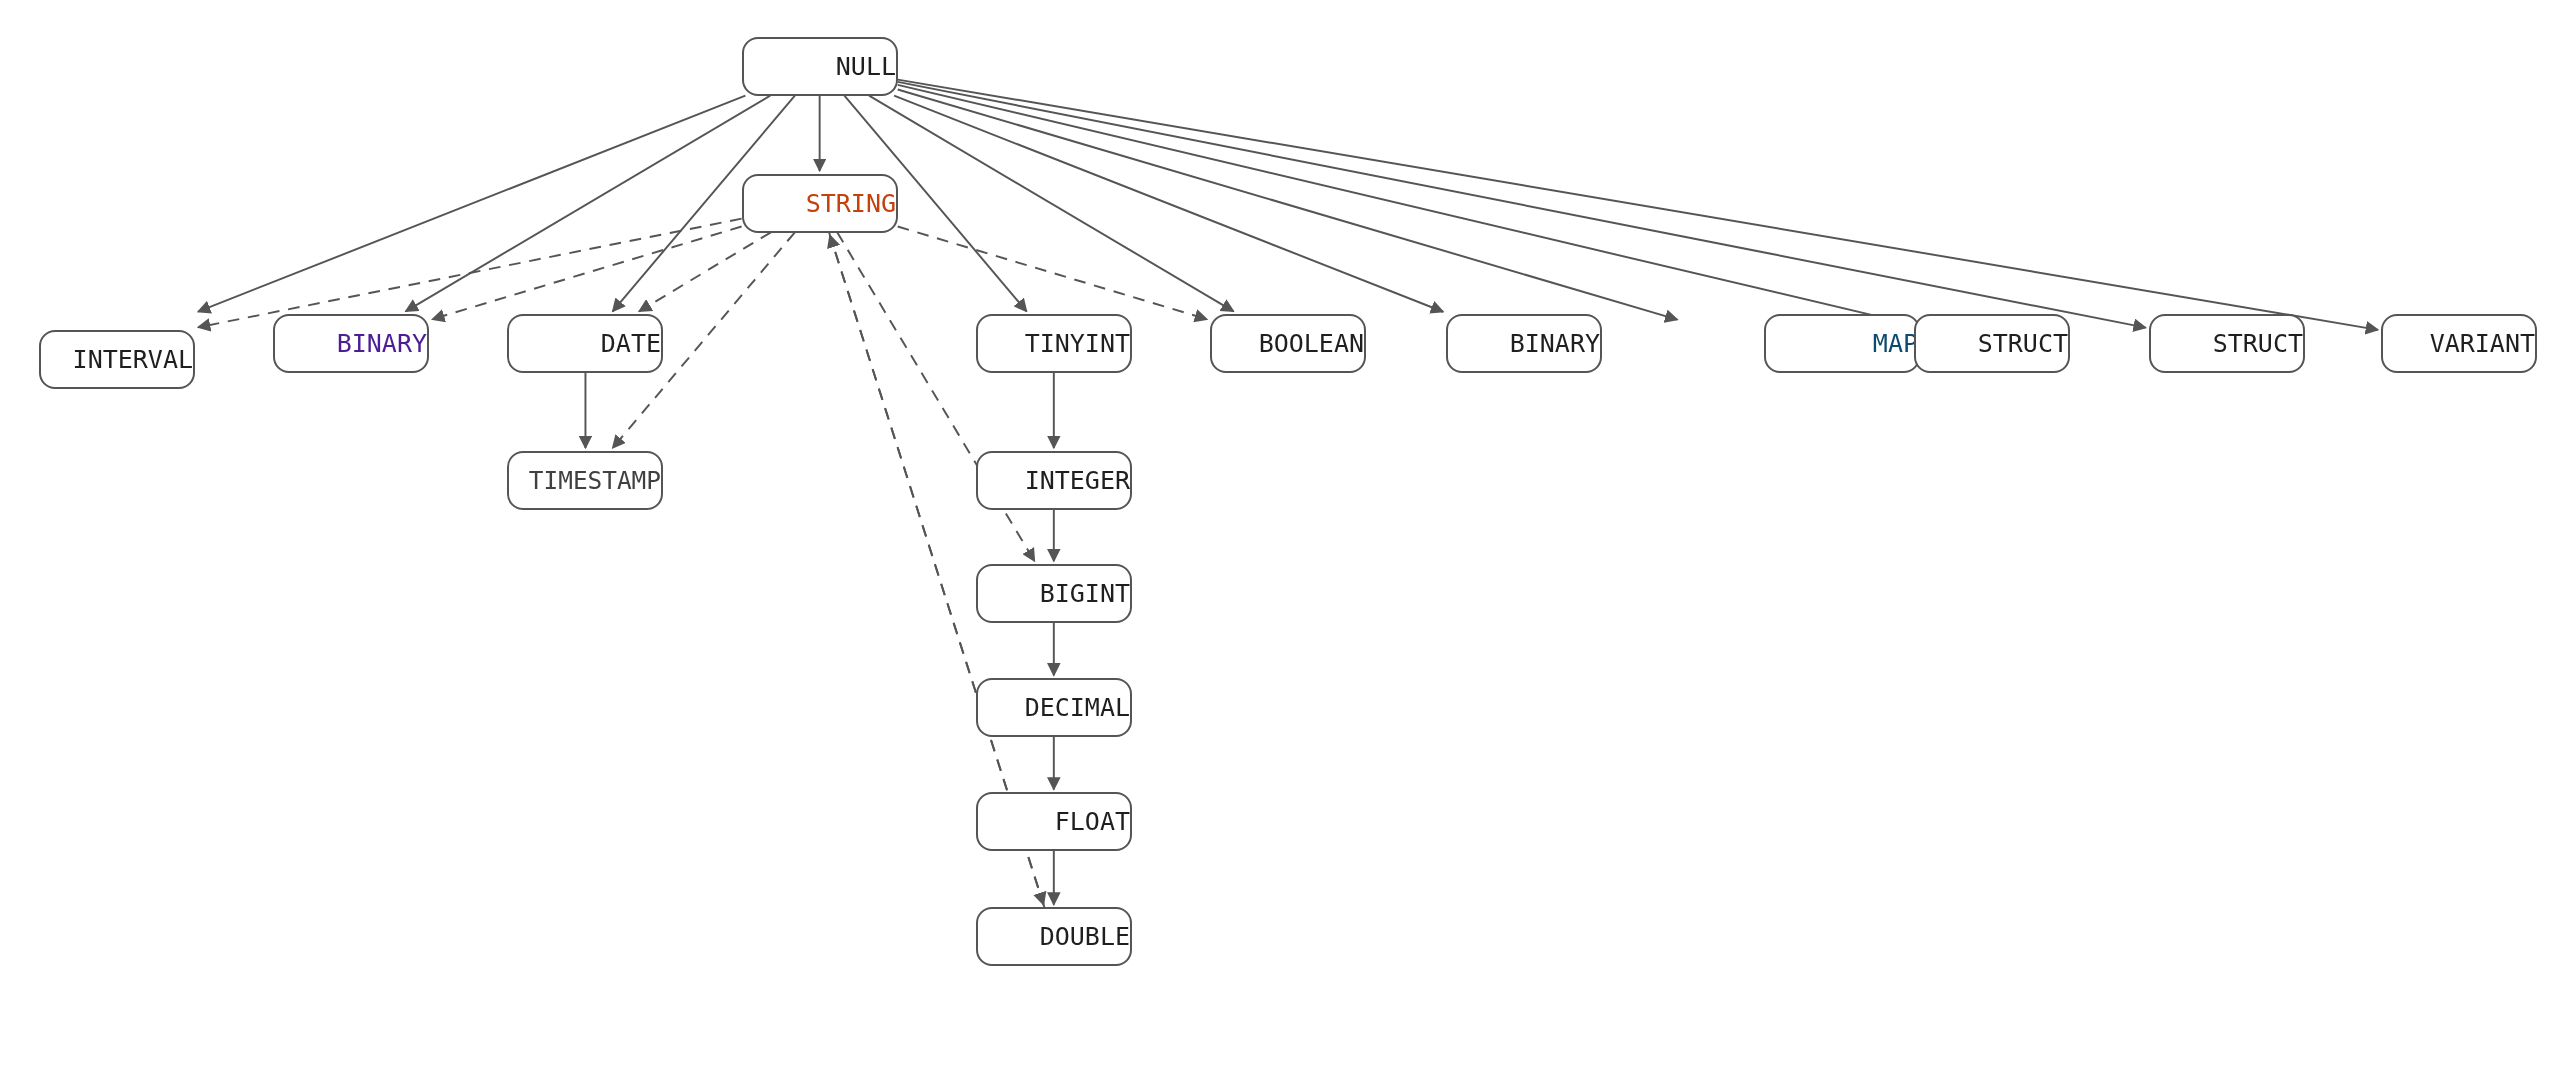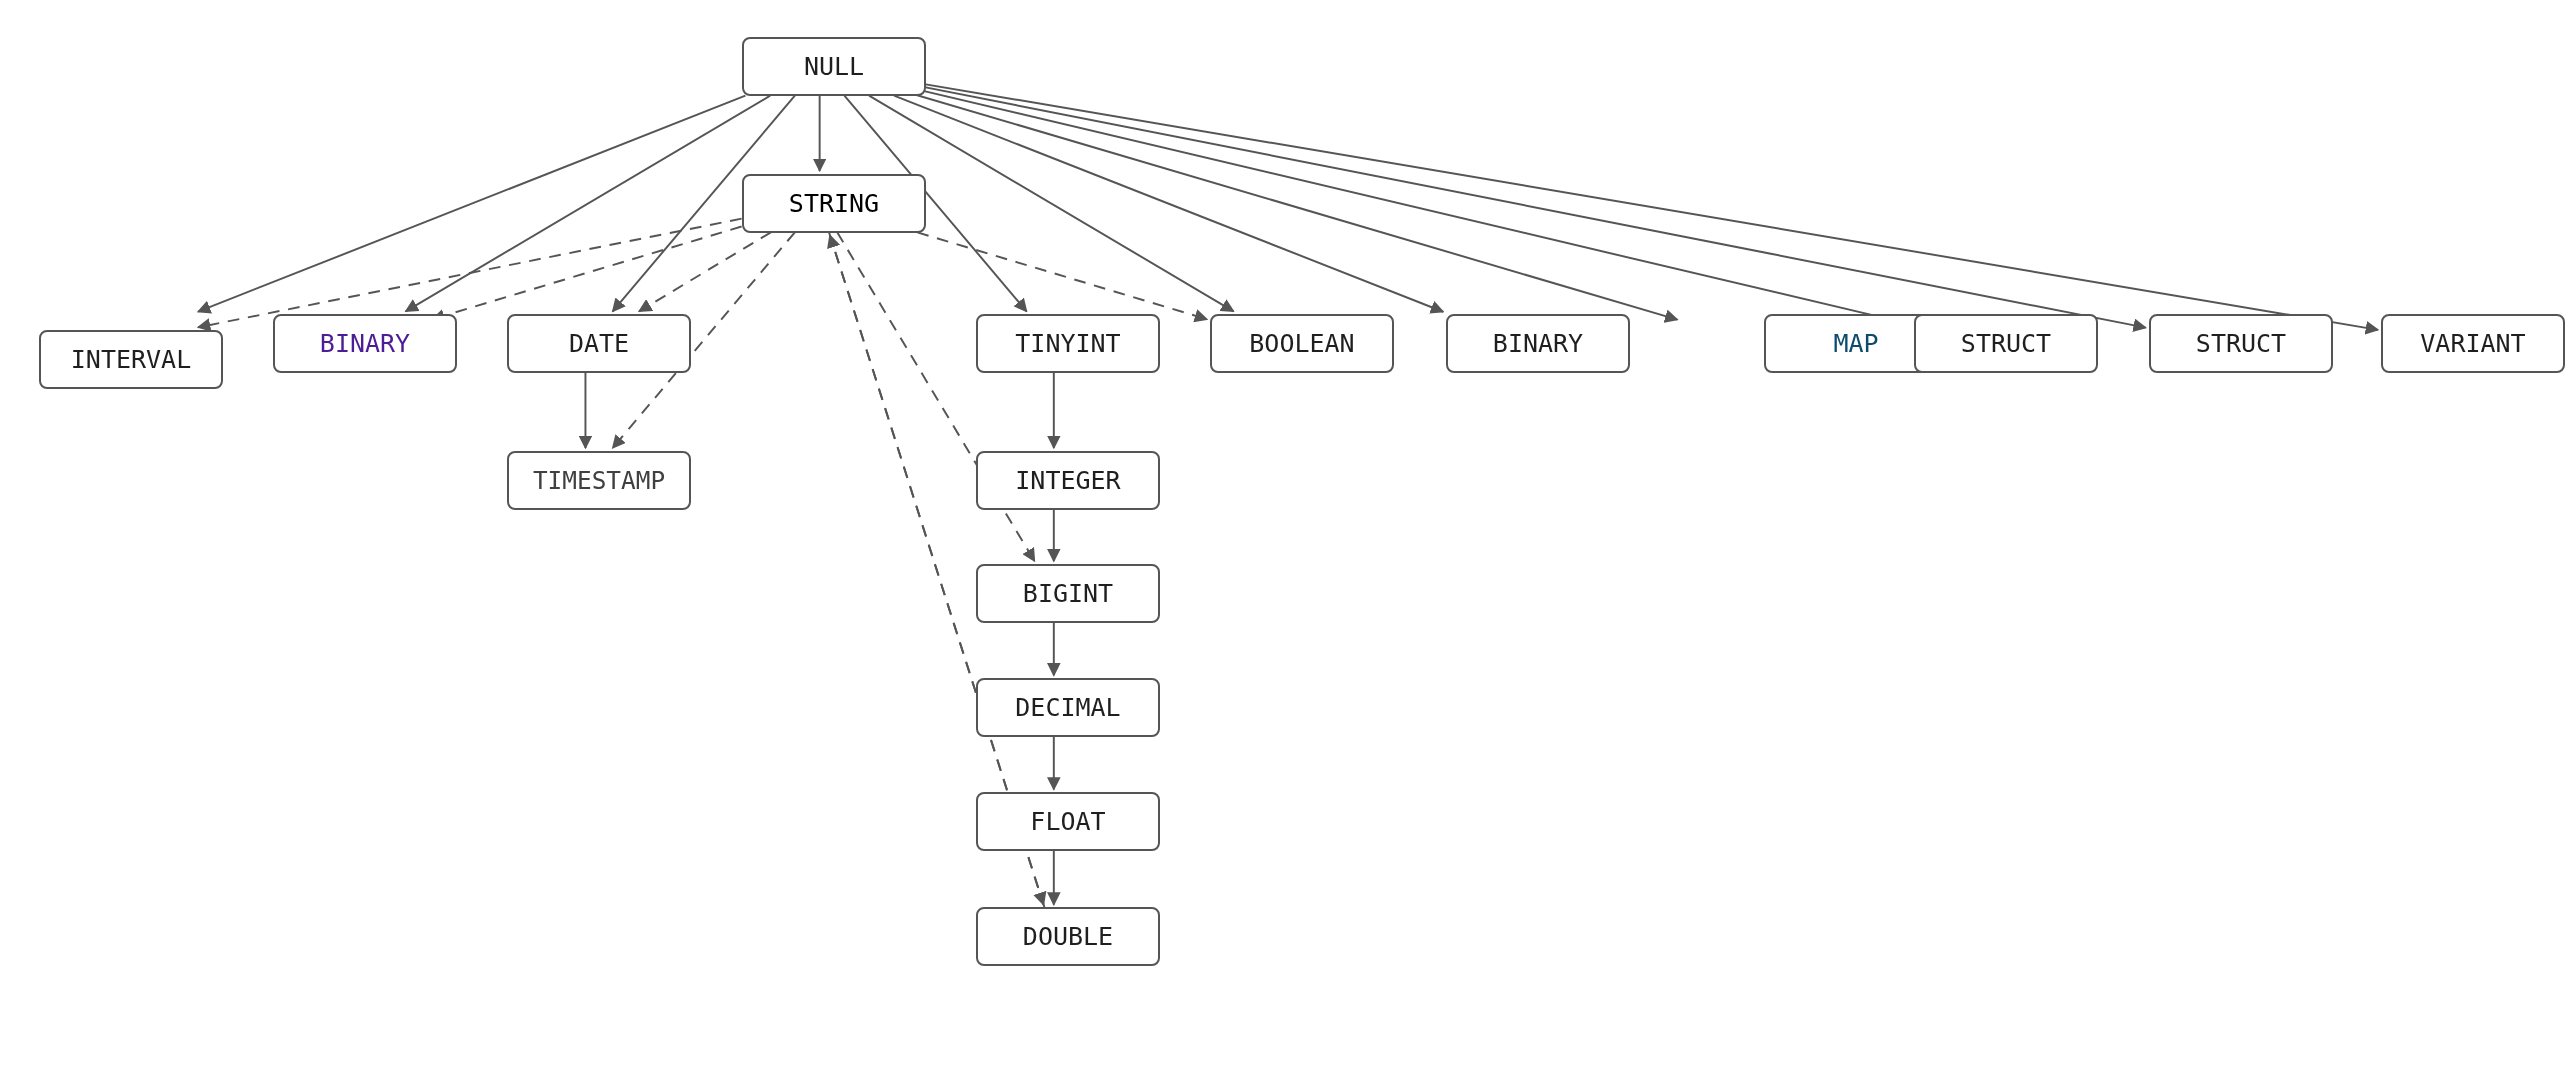--- a/index.html
+++ b/index.html
@@ -7,27 +7,27 @@
     width:2576px;height:1093px;
     background:#ffffff;
     font-family:"DejaVu Sans Mono","Liberation Mono",monospace;
     overflow:hidden;
   }
   #diagram{position:relative;width:2576px;height:1093px;}
   #edges{position:absolute;left:0;top:0;width:2576px;height:1093px;}
   .node{
     position:absolute;
     box-sizing:border-box;
-    width:184px;height:59px;
+    width:156px;height:59px;
     border:2.4px solid #555555;
-    border-radius:8px;
+    border-radius:16px;
     background:#ffffff;
     color:#1f1f1f;
     font-size:25px;
-    display:flex;align-items:center;justify-content:center;
+    display:flex;align-items:center;justify-content:flex-end;
     letter-spacing:0px;
     white-space:nowrap;
   }
   .node span{pointer-events:none;}
   .node.tight{font-size:24.4px;}
 </style>
 </head>
 <body>
 
 <div id="diagram">
@@ -62,21 +62,21 @@
         <path d="M 814.6 238.0 L 627.9 459.0" stroke="#555555" stroke-width="2" stroke-dasharray="12,9" marker-end="url(#arrow)"></path>
         <path d="M 858.0 238.0 L 1060.2 575.0" stroke="#555555" stroke-width="2" stroke-dasharray="12,9" marker-end="url(#arrow)"></path>
         <path d="M 849.6 238.0 L 1069.5 927.0" stroke="#555555" stroke-width="2" stroke-dasharray="12,9" marker-end="url(#arrow)"></path>
         <path d="M 1070.4 930.0 L 850.5 241.0" stroke="#555555" stroke-width="2" stroke-dasharray="12,9" marker-end="url(#arrow)"></path>
       </g>
   </svg>
   <div id="node-layer">
       <div class="node" style="left: 742px; top: 37px; border-color: rgb(85, 85, 85); background: rgb(255, 255, 255); color: rgb(31, 31, 31);">
         <span>NULL</span>
       </div>
-      <div class="node" style="left: 742px; top: 174px; border-color: rgb(85, 85, 85); background: rgb(255, 255, 255); color: #000000;">
+      <div class="node" style="left: 742px; top: 174px; border-color: rgb(85, 85, 85); background: rgb(255, 255, 255); color: #c2410c;">
         <span>STRING</span>
       </div>
       <div class="node" style="left: 39px; top: 330px; border-color: rgb(85, 85, 85); background: rgb(255, 255, 255); color: rgb(31, 31, 31);">
         <span>INTERVAL</span>
       </div>
       <div class="node" style="left: 273px; top: 314px; border-color: rgb(85, 85, 85); background: rgb(255, 255, 255); color: #4c1d95;">
         <span>BINARY</span>
       </div>
       <div class="node" style="left: 507px; top: 314px; border-color: rgb(85, 85, 85); background: rgb(255, 255, 255); color: rgb(31, 31, 31);">
         <span>DATE</span>

